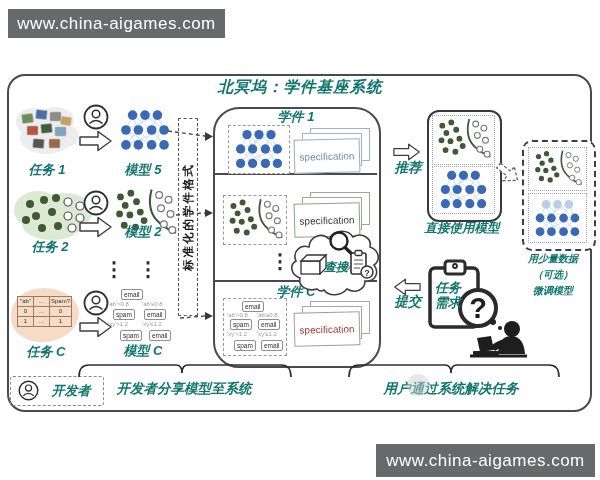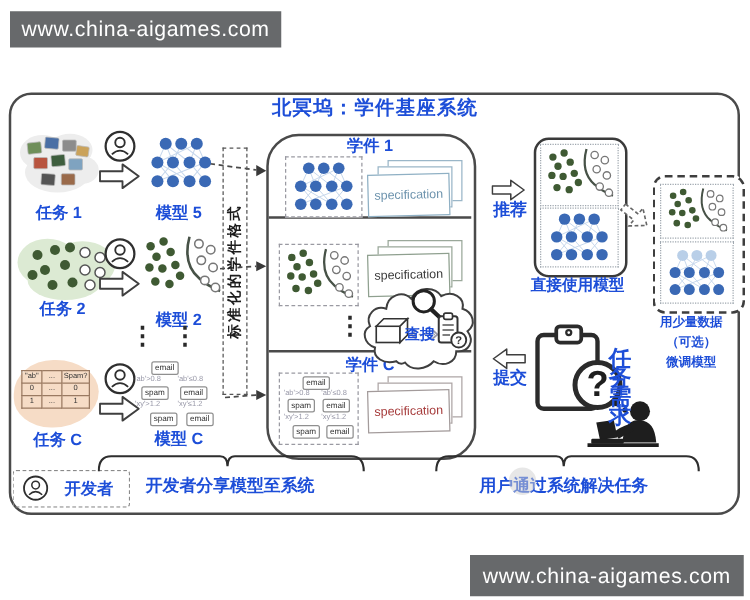--- a/index.html
+++ b/index.html
@@ -1,20 +1,20 @@
 <!DOCTYPE html>
 <html><head>
 <meta charset="utf-8">
 <style>
   html,body{margin:0;padding:0;background:#fff;}
   .stage{position:relative;width:600px;height:480px;background:#fff;overflow:hidden;
          font-family:"Liberation Sans",sans-serif;color:#1c1c1c;}
   .abs{position:absolute;}
   .wm{position:absolute;color:#fff;font-size:17px;display:flex;align-items:center;justify-content:center;letter-spacing:.5px;}
-  .lbl{position:absolute;font-weight:bold;color:#1d4ed8;text-align:center;font-size:13px;line-height:15px;}
+  .lbl{position:absolute;font-weight:bold;color:#0f766e;text-align:center;font-size:13px;line-height:15px;font-style:italic;}
   .dashbox{position:absolute;border:1.4px dashed #9a9aa2;background:#fff;}
   .dotbox{position:absolute;border:1.3px dotted #a0a8b0;background:#fff;}
   .frame{position:absolute;border:2px solid #4a4a4a;border-radius:18px;background:transparent;}
   .dock{position:absolute;border:2.5px solid #4a4a4a;border-radius:26px;background:#fff;}
   .divider{position:absolute;border-top:2px solid #4a4a4a;height:0;}
   .spec{position:absolute;}
   .spec .pg{position:absolute;background:#fff;border:1.3px solid;}
   .spec .front{display:flex;align-items:center;justify-content:center;font-size:10px;transform:rotate(-1.5deg);}
   .nbox{position:absolute;font-size:6.5px;line-height:9px;border:1px solid #8f8f8f;background:#fff;
         padding:0 2px;border-radius:2px;color:#2f2f2f;white-space:nowrap;}
@@ -178,21 +178,21 @@
   <div class="lbl" style="left:14px;top:239px;width:72px;text-align:center;">任务 2</div>
 
   <svg class="abs" style="left:78px;top:189px;" width="36" height="50" viewBox="0 0 36 50">
     <use href="#person-icon" transform="translate(5,1)"></use>
     <use href="#arrow-right" transform="translate(1,27)"></use>
   </svg>
 
   <svg class="abs" style="left:112px;top:188px;" width="66" height="50" viewBox="0 0 70 52">
       <use href="#scatter"></use>
     </svg>
-  <div class="lbl" style="left:110px;top:248px;width:66px;">模型 2</div>
+  <div class="lbl" style="left:110px;top:224px;width:66px;">模型 2</div>
 
   <div class="ell" style="left:104px;top:258px;">⋮</div>
   <div class="ell" style="left:138px;top:258px;">⋮</div>
 
   <div class="abs" style="left:11px;top:288px;width:68px;height:54px;background:#f6dcc6;border-radius:48% 52% 55% 45%/52% 48% 55% 45%;"></div>
   <table class="mini abs" style="left:17px;top:296px;">
     <tbody>
         <tr>
       <td>"ab"</td>
       <td>...</td>
@@ -369,21 +369,21 @@
     <circle cx="75" cy="78" r="2.1" fill="#222"></circle>
     <g fill="#1e1e1e">
       <circle cx="87" cy="79" r="8"></circle>
       <path d="M73,104 C74,90 79,86 87,86 C95,87 99,92 100,104 Z"></path>
       <path d="M79,89 Q70,92 66,96 L70,101 Q78,96 82,95 Z"></path>
       <polygon points="52,88 66,86 69,100 55,102"></polygon>
       <rect x="48" y="101" width="26" height="4" rx="1"></rect>
     </g>
     <line x1="45" y1="106" x2="102" y2="106" stroke="#1e1e1e" stroke-width="3"></line>
   </svg>
-  <div class="lbl" style="left:432px;top:280px;width:32px;font-size:18px;line-height:15px;padding-left:48px;">
+  <div class="lbl" style="left:432px;top:280px;width:32px;font-size:13px;line-height:15px;">
     <span class="caption-line">任务</span>
     <span class="caption-line">需求</span>
   </div>
   <div class="abs" style="left:463px;top:290px;width:30px;height:36px;line-height:36px;text-align:center;font-size:29px;font-weight:bold;color:#1e1e1e;">?</div>
 
   <div class="abs" style="left:10px;top:376px;width:92px;height:28px;border:1.5px dashed #8a8a8a;border-radius:3px;"></div>
   <svg class="abs" style="left:18px;top:380px;" width="21" height="21" viewBox="0 0 26 26">
       <use href="#person-icon"></use>
     </svg>
   <div class="lbl" style="left:44px;top:383px;width:54px;">开发者</div>

